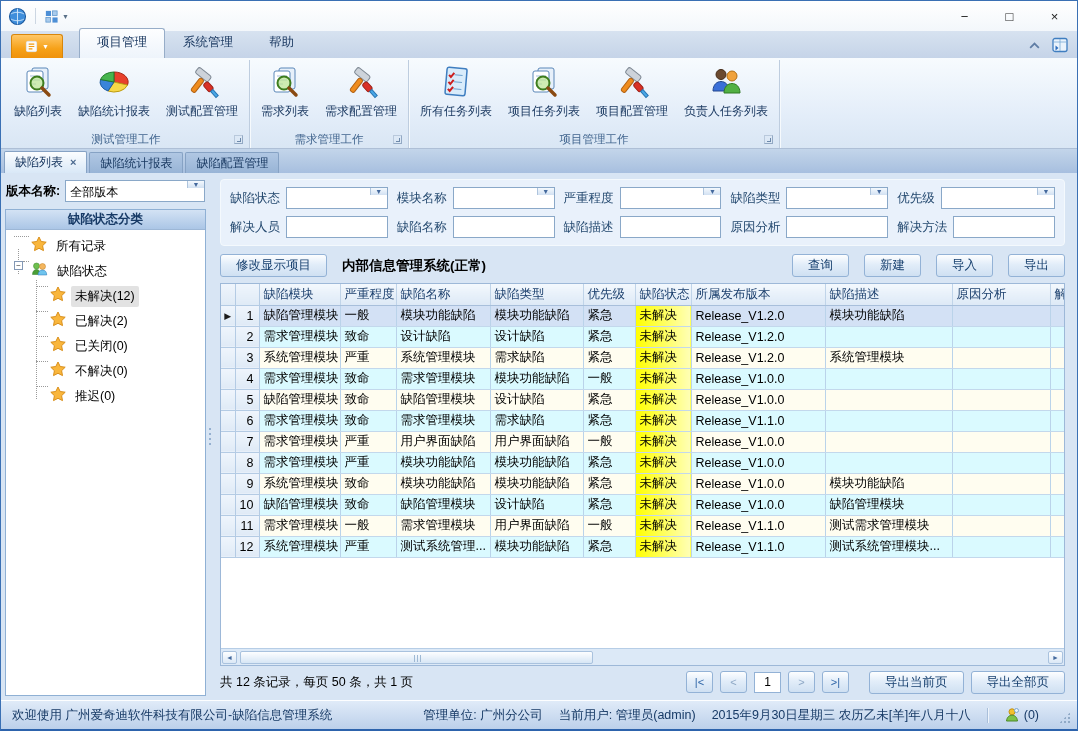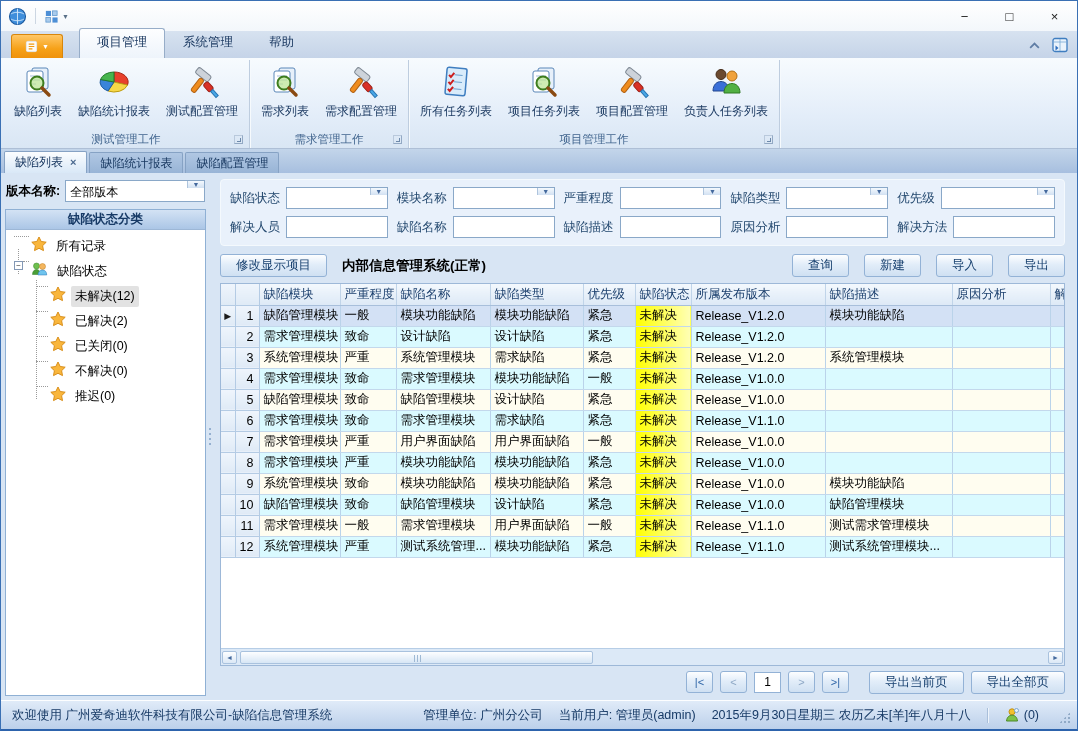--- a/index.html
+++ b/index.html
@@ -721,20 +721,21 @@
             </table>
         </div>
         <div class="hscroll">
           <span class="hs-arrow">◄</span>
           <span class="hs-thumb"></span>
           <span class="hs-arrow" style="margin-left:auto;">►</span>
         </div>
       </div>
 
       <div class="pager">
+        <span class="pager-summary">共 12 条记录，每页 50 条，共 1 页</span>
         <div class="pager-right">
           <button class="btn nav-btn">|&lt;</button>
           <button class="btn nav-btn dim">&lt;</button>
           <input class="page-input" value="1" style="">
           <button class="btn nav-btn dim">&gt;</button>
           <button class="btn nav-btn">&gt;|</button>
           <span class="export-gap"></span>
           <button class="btn">导出当前页</button>
           <button class="btn">导出全部页</button>
         </div>

